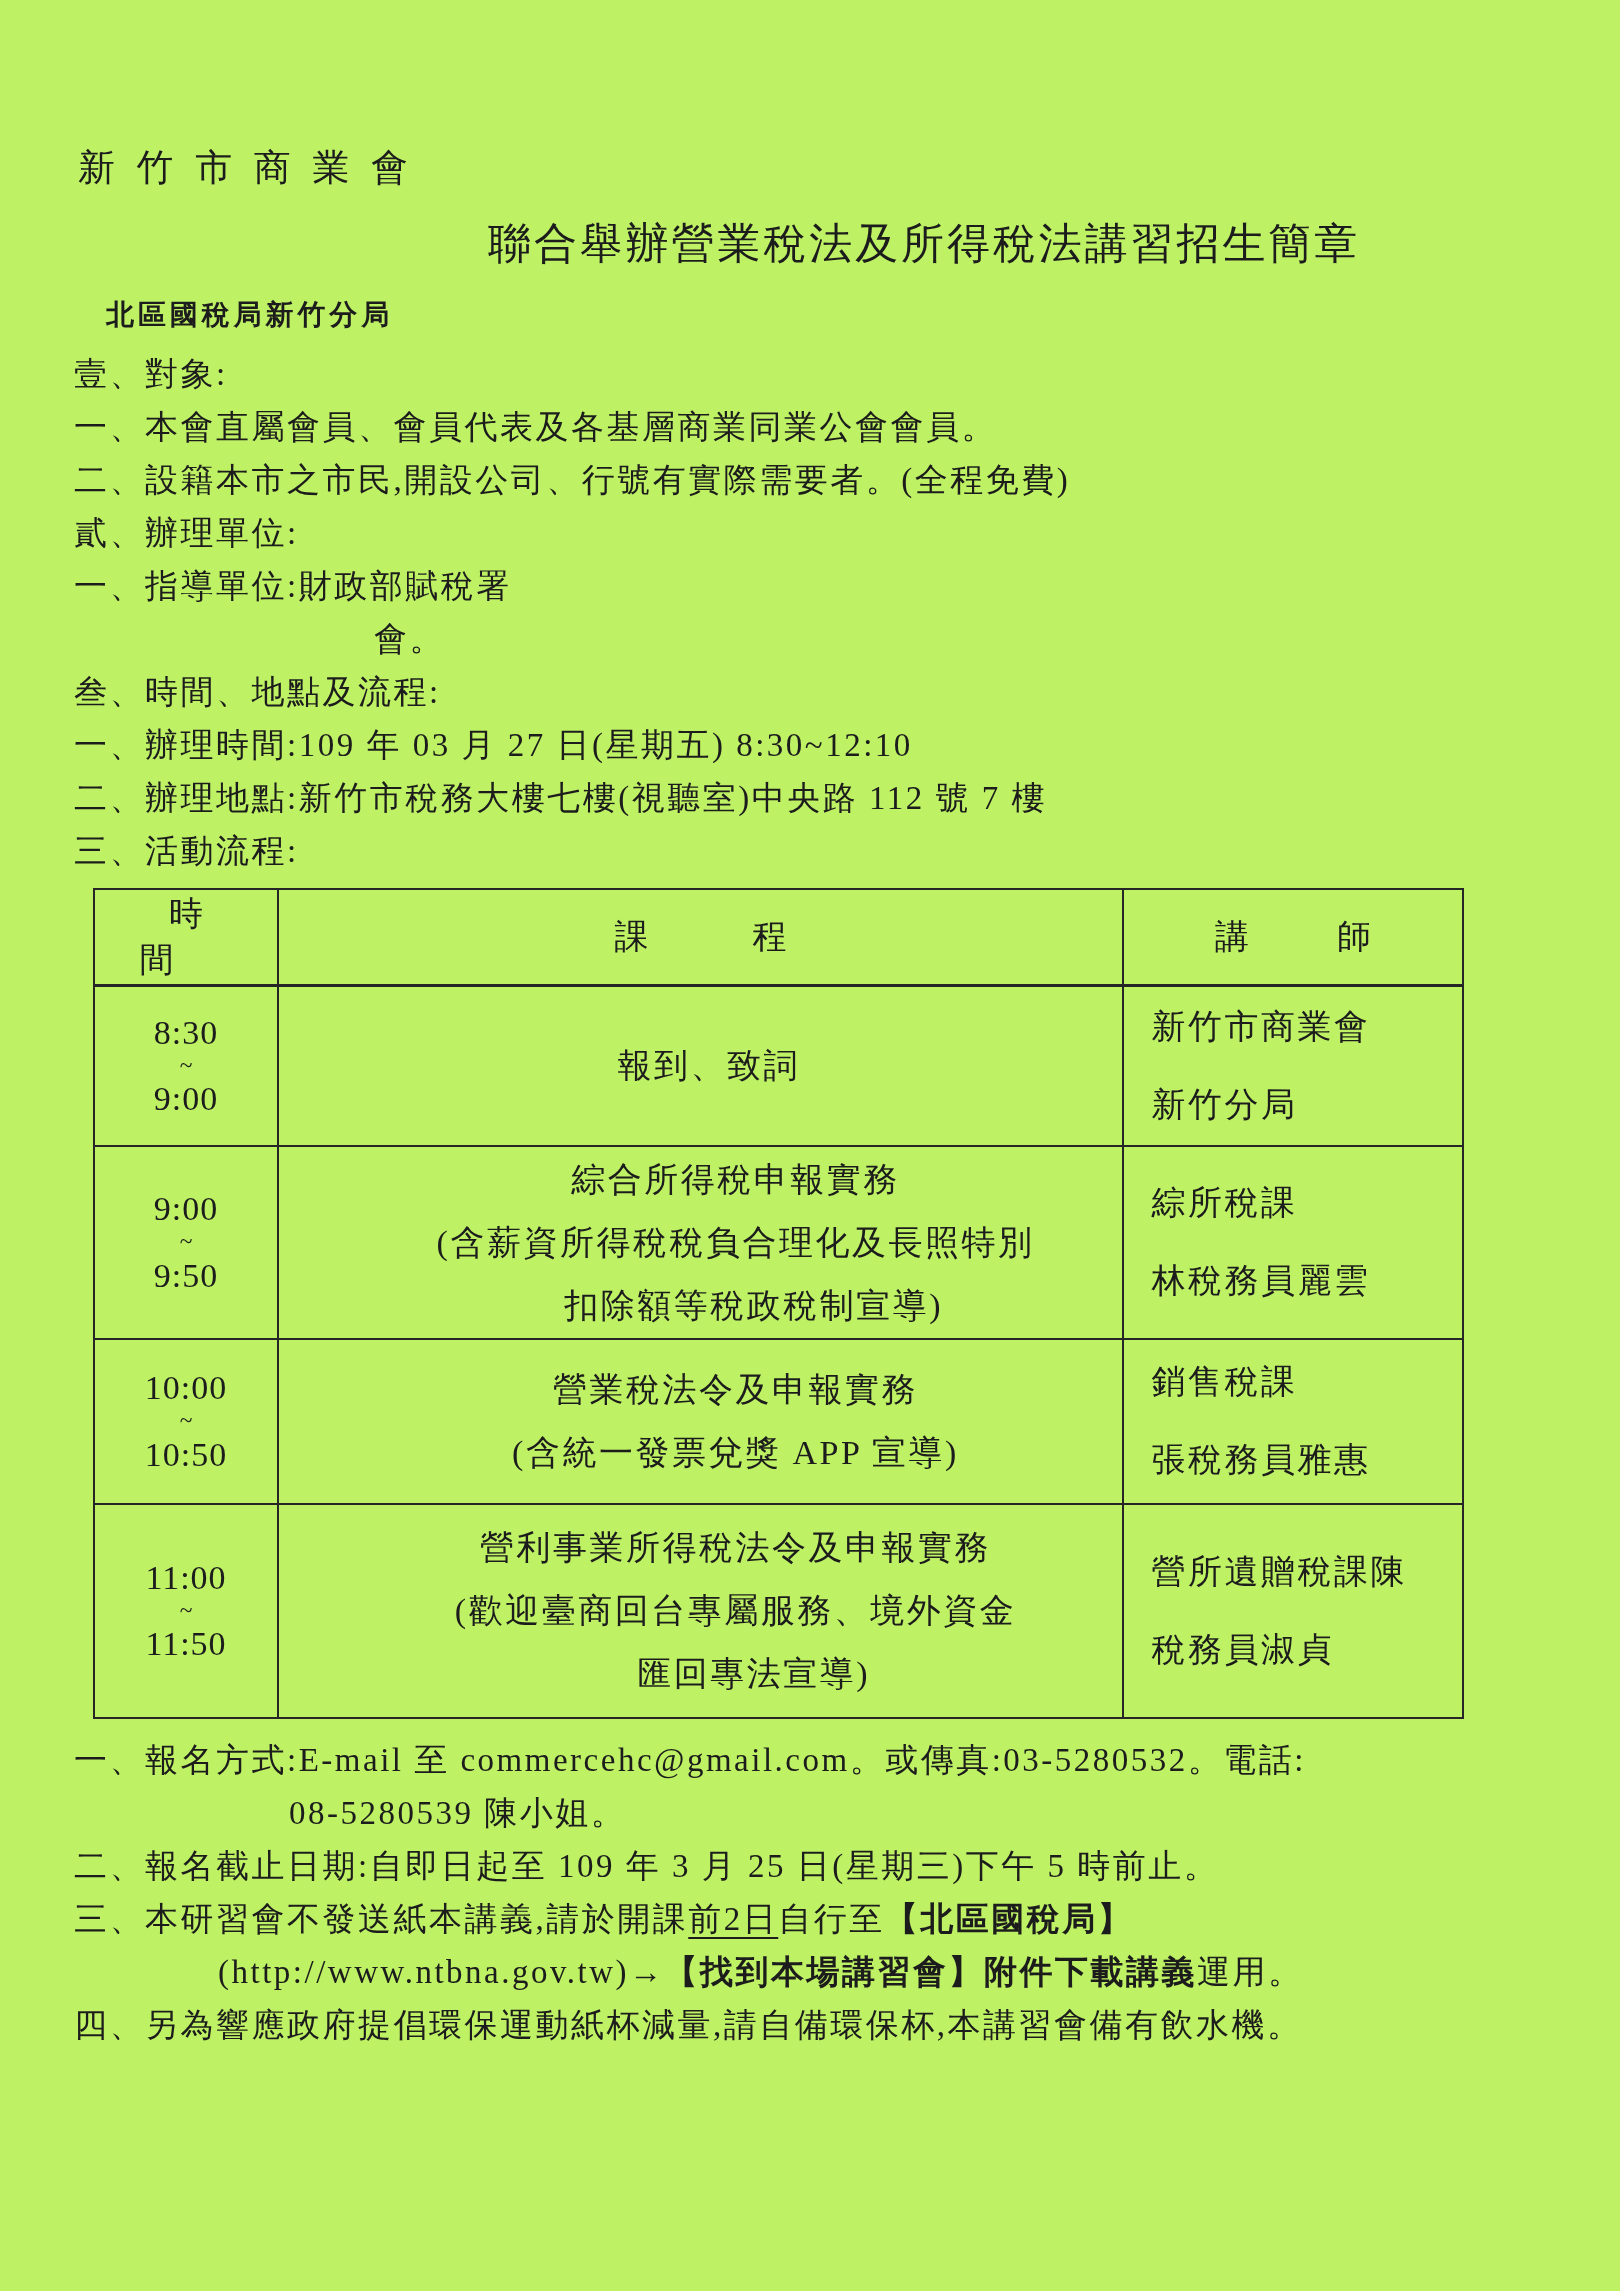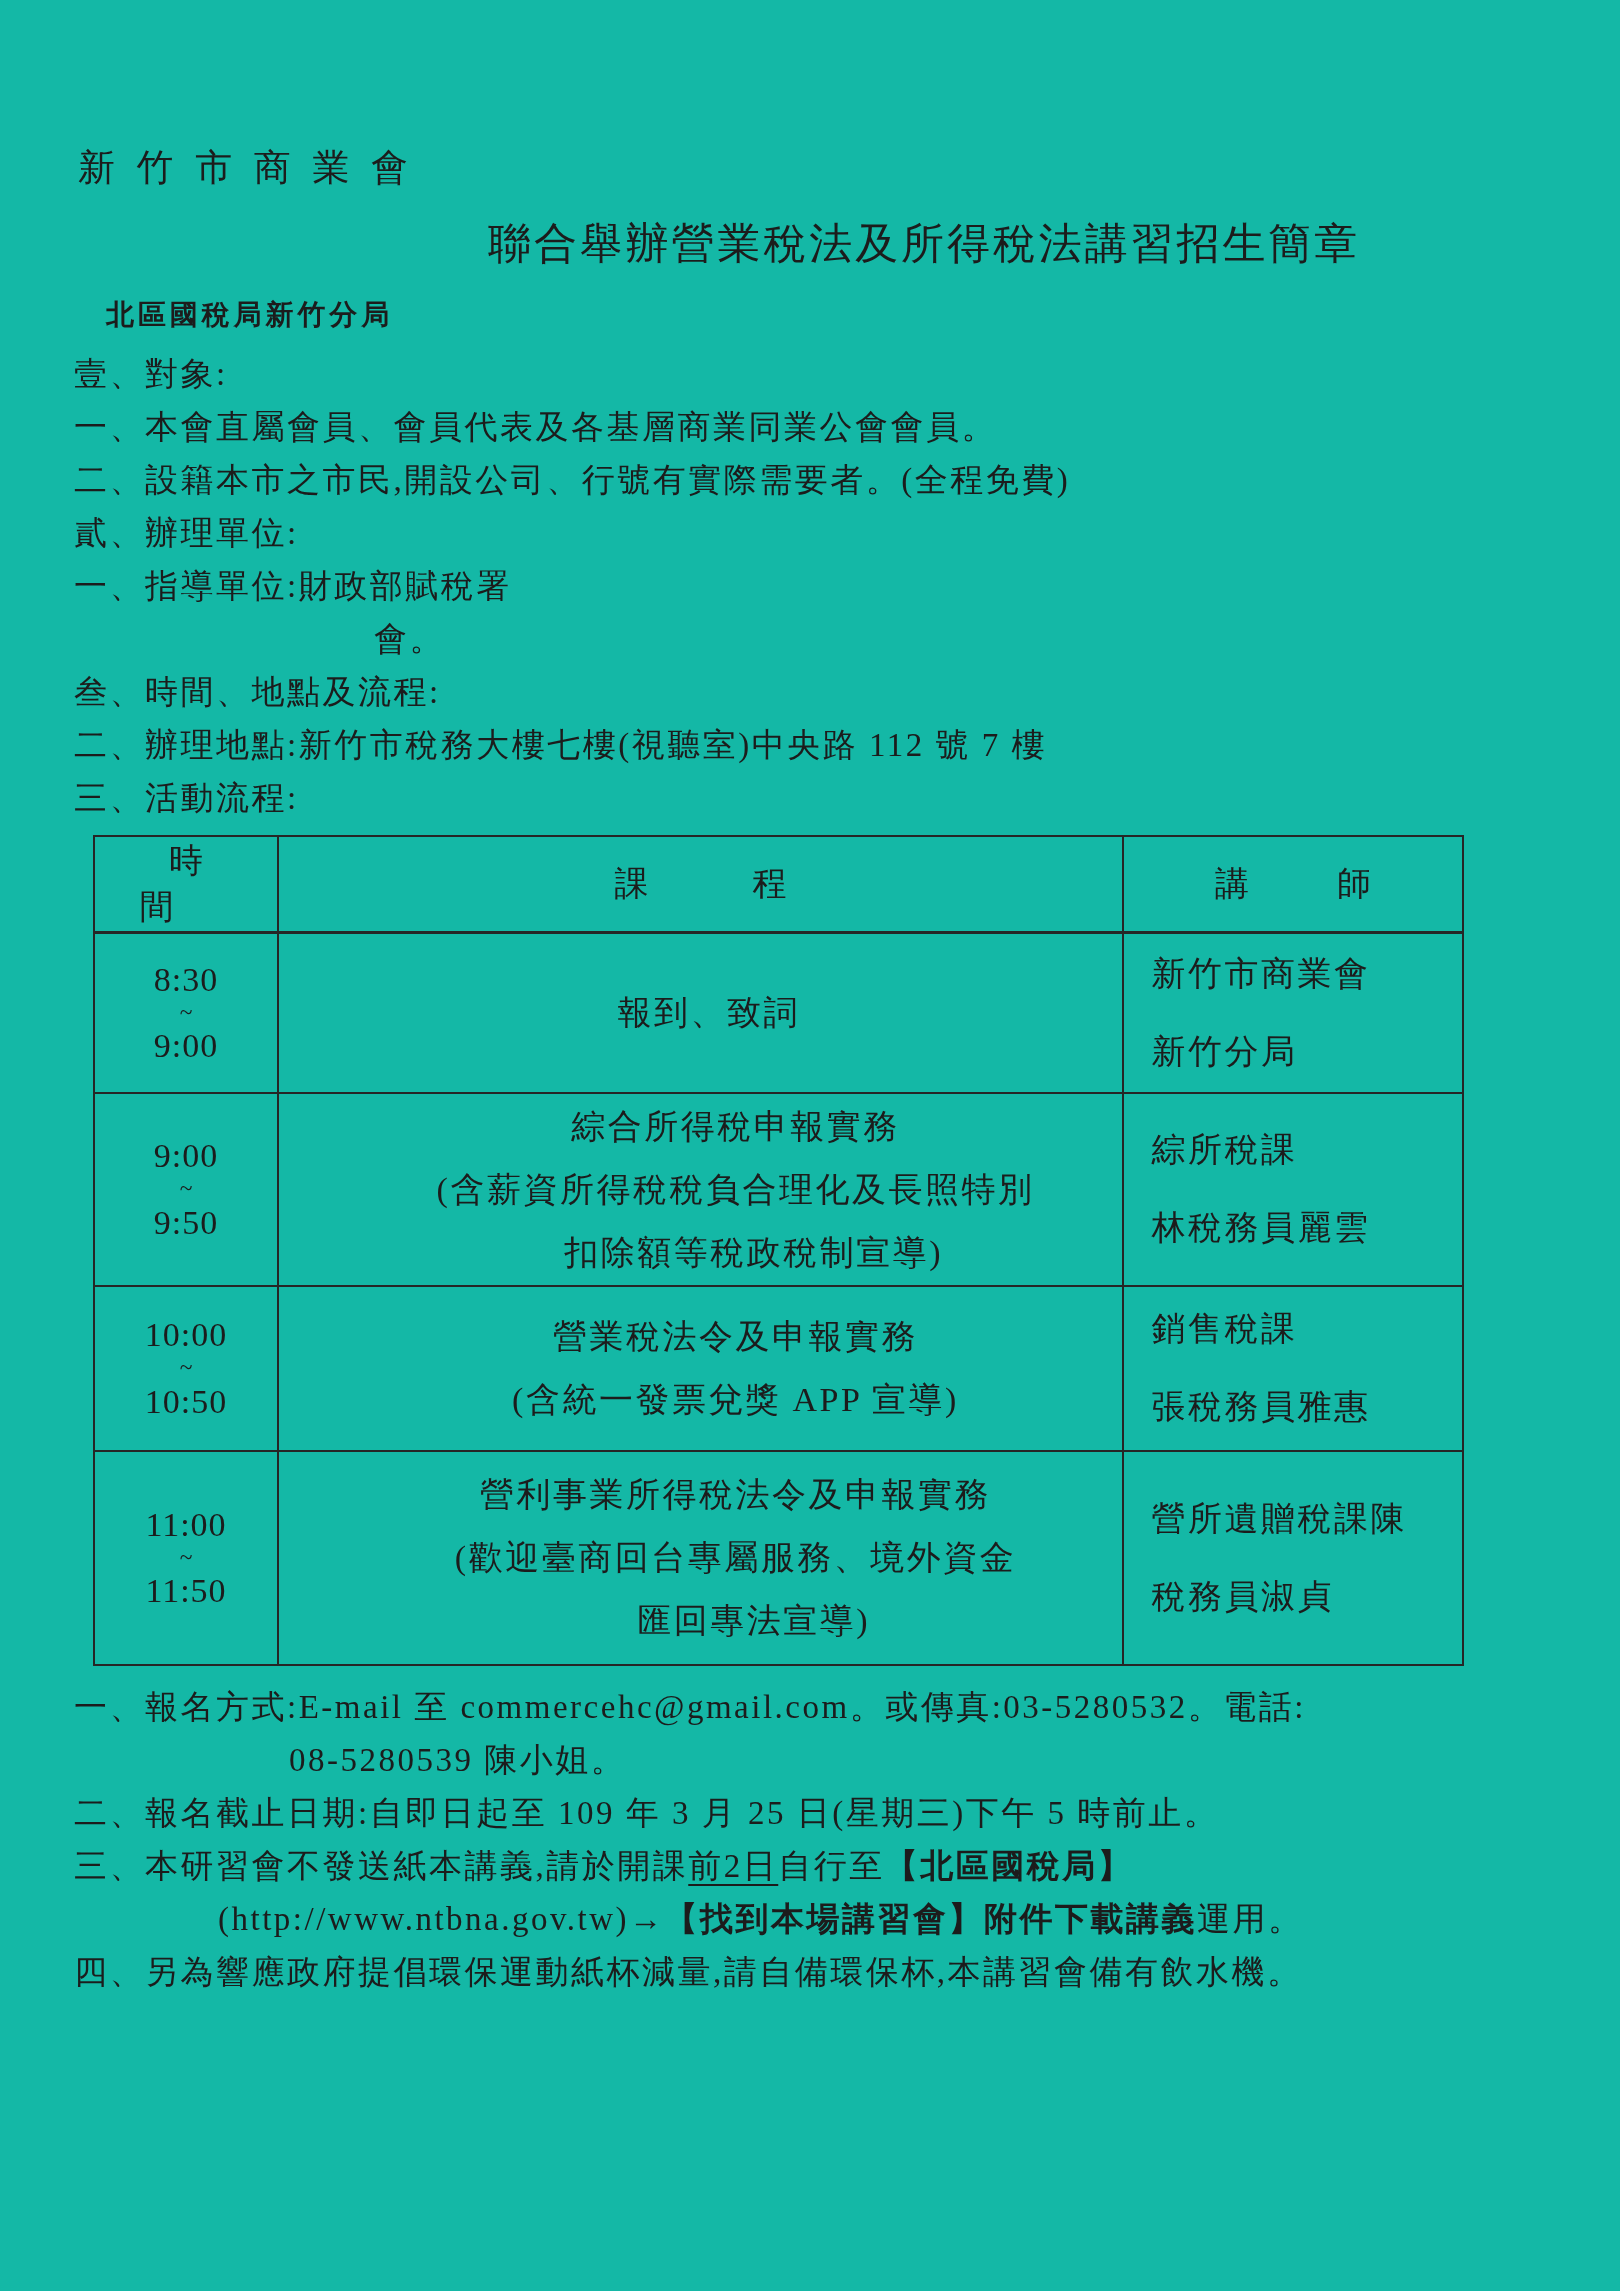--- a/index.html
+++ b/index.html
@@ -1,19 +1,19 @@
 <!DOCTYPE html>
 <html lang="zh-Hant"><head>
 <meta charset="utf-8">
 <style>
   html,body{margin:0;padding:0;}
   body{background:#9a9a9a;}
   .page{
     width:1620px;height:2292px;margin:0 auto;position:relative;
-    background:#14b8a6;color:#1c1c1c;
+    background:#bef264;color:#1c1c1c;
     font-family:"Liberation Serif","DejaVu Serif",serif;
     overflow:hidden;
   }
   .content{padding-top:143px;}
   .org-line{margin-left:78px;font-size:37px;letter-spacing:21.6px;font-weight:500;}
   .doc-title{margin-top:21.6px;margin-left:488px;font-size:43px;font-weight:400;letter-spacing:2.9px;}
   .branch-line{margin-top:23.5px;margin-left:106px;font-size:28px;font-weight:700;letter-spacing:3.9px;}
   .body-block{margin-top:13.7px;}
   .line{margin-left:74px;font-size:33px;line-height:53px;letter-spacing:2.5px;white-space:pre;}
   .wrap2-org{margin-left:374px;}
@@ -63,20 +63,21 @@
     <div class="body-block">
       <div class="line">壹、對象:</div>
       <div class="line">一、本會直屬會員、會員代表及各基層商業同業公會會員。</div>
       <div class="line">二、設籍本市之市民,開設公司、行號有實際需要者。(全程免費)</div>
 
       <div class="line">貳、辦理單位:</div>
       <div class="line">一、指導單位:財政部賦稅署</div>
       <div class="line wrap2-org">會。</div>
 
       <div class="line">叁、時間、地點及流程:</div>
+      <div class="line">一、辦理時間:109 年 03 月 27 日(星期五) 8:30~12:10</div>
       <div class="line">二、辦理地點:新竹市稅務大樓七樓(視聽室)中央路 112 號 7 樓</div>
       <div class="line">三、活動流程:</div>
     </div>
 
     <table class="schedule">
       <colgroup>
         <col class="col-time">
           <col class="col-course">
           <col class="col-lect">
       </colgroup>

